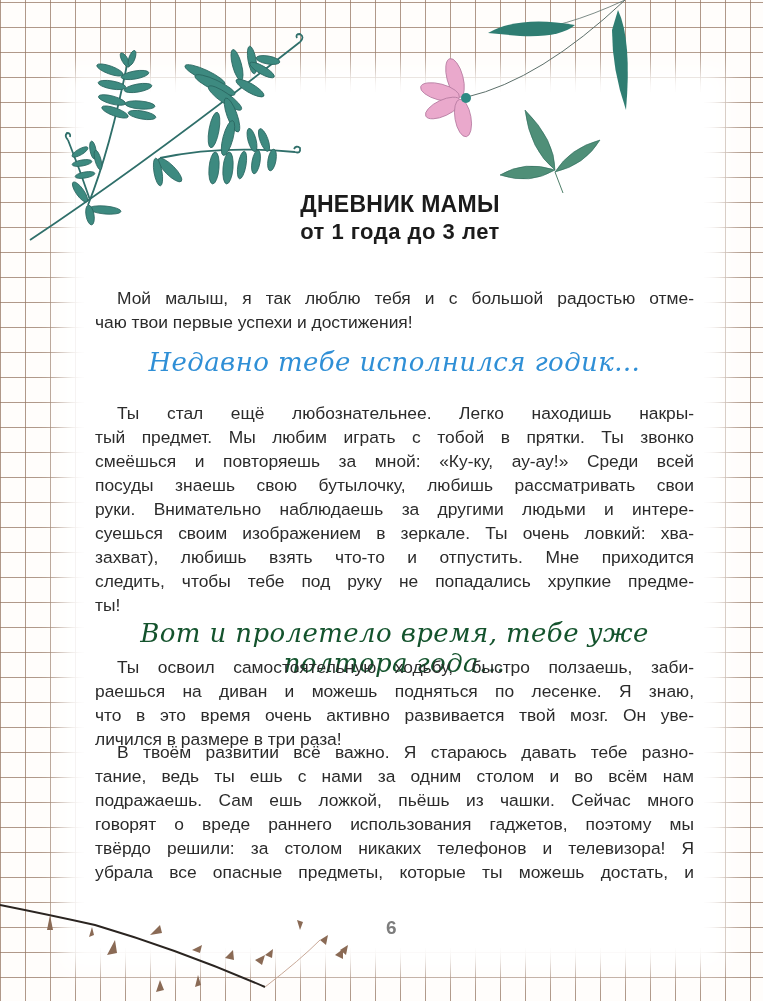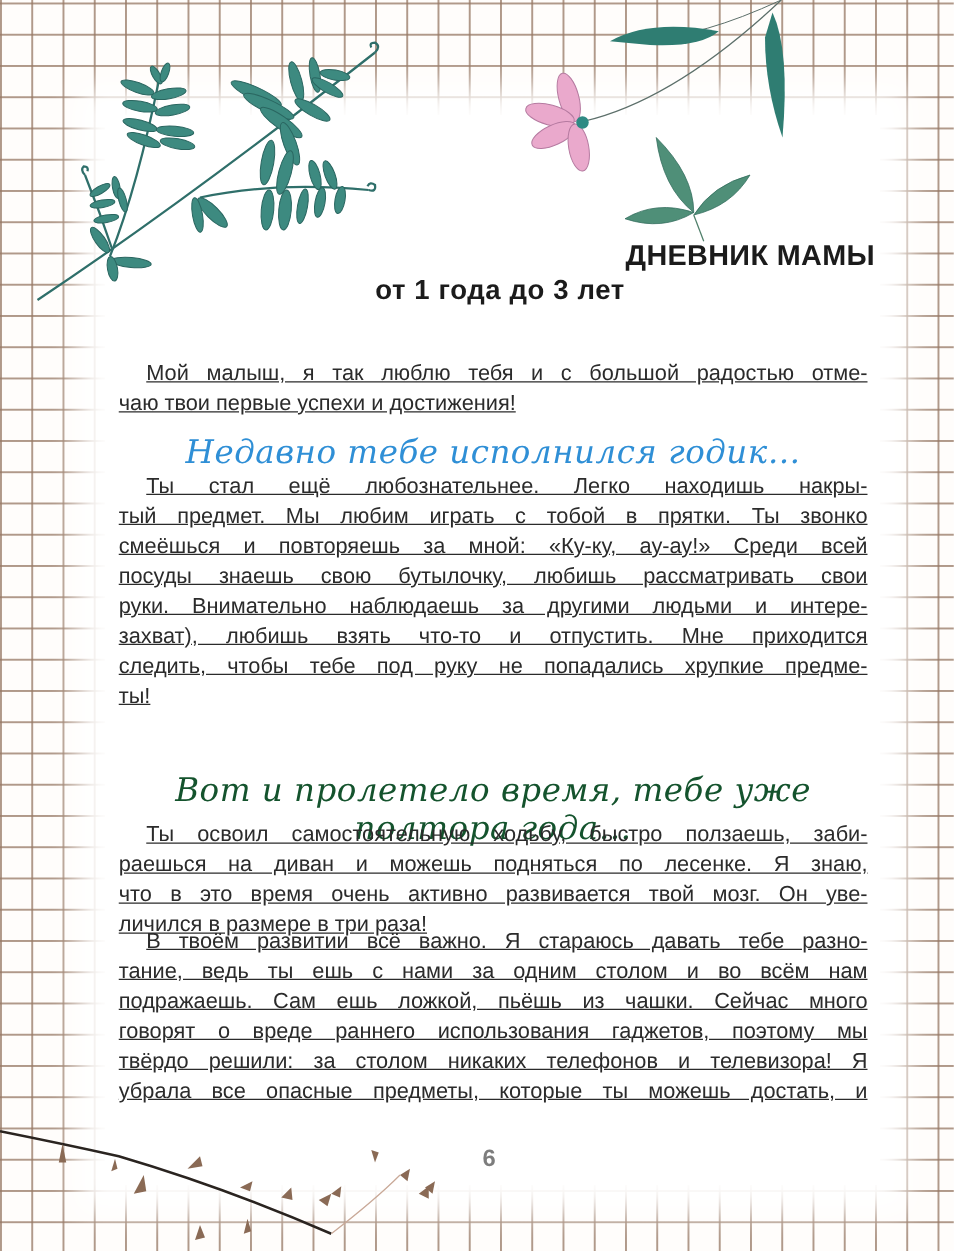--- a/index.html
+++ b/index.html
@@ -16,28 +16,28 @@
   .panel {
     position: absolute; left: 84px; top: 92px; width: 620px; height: 856px;
     background: #ffffff;
     box-shadow: 0 0 22px 22px #ffffff;
   }
   .deco { position: absolute; left: 0; top: 0; }
   .title-block {
     position: absolute; left: 100px; top: 190px; width: 600px;
     text-align: center; color: #1b1b1b; font-weight: bold;
   }
-  .title-1 { font-size: 23px; line-height: 28px; letter-spacing: 0.3px; text-align: right; }
+  .title-1 { font-size: 23px; line-height: 28px; letter-spacing: 0.3px; }
   .title-2 { font-size: 22px; line-height: 27px; letter-spacing: 0.5px; }
   .body-text {
     position: absolute; left: 95px; width: 599px;
     font-size: 17.4px; line-height: 24px; color: #2b2b2b;
     text-align: justify; text-align-last: left;
   }
-  .body-text .line { display: block; text-align: justify; text-align-last: justify; text-decoration: underline; }
+  .body-text .line { display: block; text-align: justify; text-align-last: justify; }
   .body-text .line.last { text-align-last: left; }
   .script-heading {
     position: absolute; left: 95px; width: 599px; text-align: center;
     font-family: "DejaVu Serif", serif; font-style: italic;
     font-size: 26px; line-height: 30px; letter-spacing: 0.4px;
   }
   .h-blue { top: 347px; color: #2f8fd6; }
   .h-pink { top: 618px; color: #14532d; }
   .page-number {
     position: absolute; left: 386px; top: 917px; font-size: 19px; font-weight: bold;
@@ -157,26 +157,27 @@
   <div class="title-2">от 1 года до 3 лет</div>
 </div>
 
 <div class="body-text" style="top:286px">
   <span class="line" style="padding-left:22px">Мой малыш, я так люблю тебя и с большой радостью отме-</span>
   <span class="line last">чаю твои первые успехи и достижения!</span>
 </div>
 
 <div class="script-heading h-blue">Недавно тебе исполнился годик…</div>
 
-<div class="body-text" style="top:376px">
+<div class="body-text" style="top:401px">
   <span class="line" style="padding-left:22px">Ты стал ещё любознательнее. Легко находишь накры-</span>
   <span class="line">тый предмет. Мы любим играть с тобой в прятки. Ты звонко</span>
   <span class="line">смеёшься и повторяешь за мной: «Ку-ку, ау-ау!» Среди всей</span>
   <span class="line">посуды знаешь свою бутылочку, любишь рассматривать свои</span>
   <span class="line">руки. Внимательно наблюдаешь за другими людьми и интере-</span>
+  <span class="line">суешься своим изображением в зеркале. Ты очень ловкий: хва-</span>
   <span class="line">захват), любишь взять что-то и отпустить. Мне приходится</span>
   <span class="line">следить, чтобы тебе под руку не попадались хрупкие предме-</span>
   <span class="line last">ты!</span>
 </div>
 
 <div class="script-heading h-pink">Вот и пролетело время, тебе уже полтора года…</div>
 
 <div class="body-text" style="top:655px">
   <span class="line" style="padding-left:22px">Ты освоил самостоятельную ходьбу, быстро ползаешь, заби-</span>
   <span class="line">раешься на диван и можешь подняться по лесенке. Я знаю,</span>

